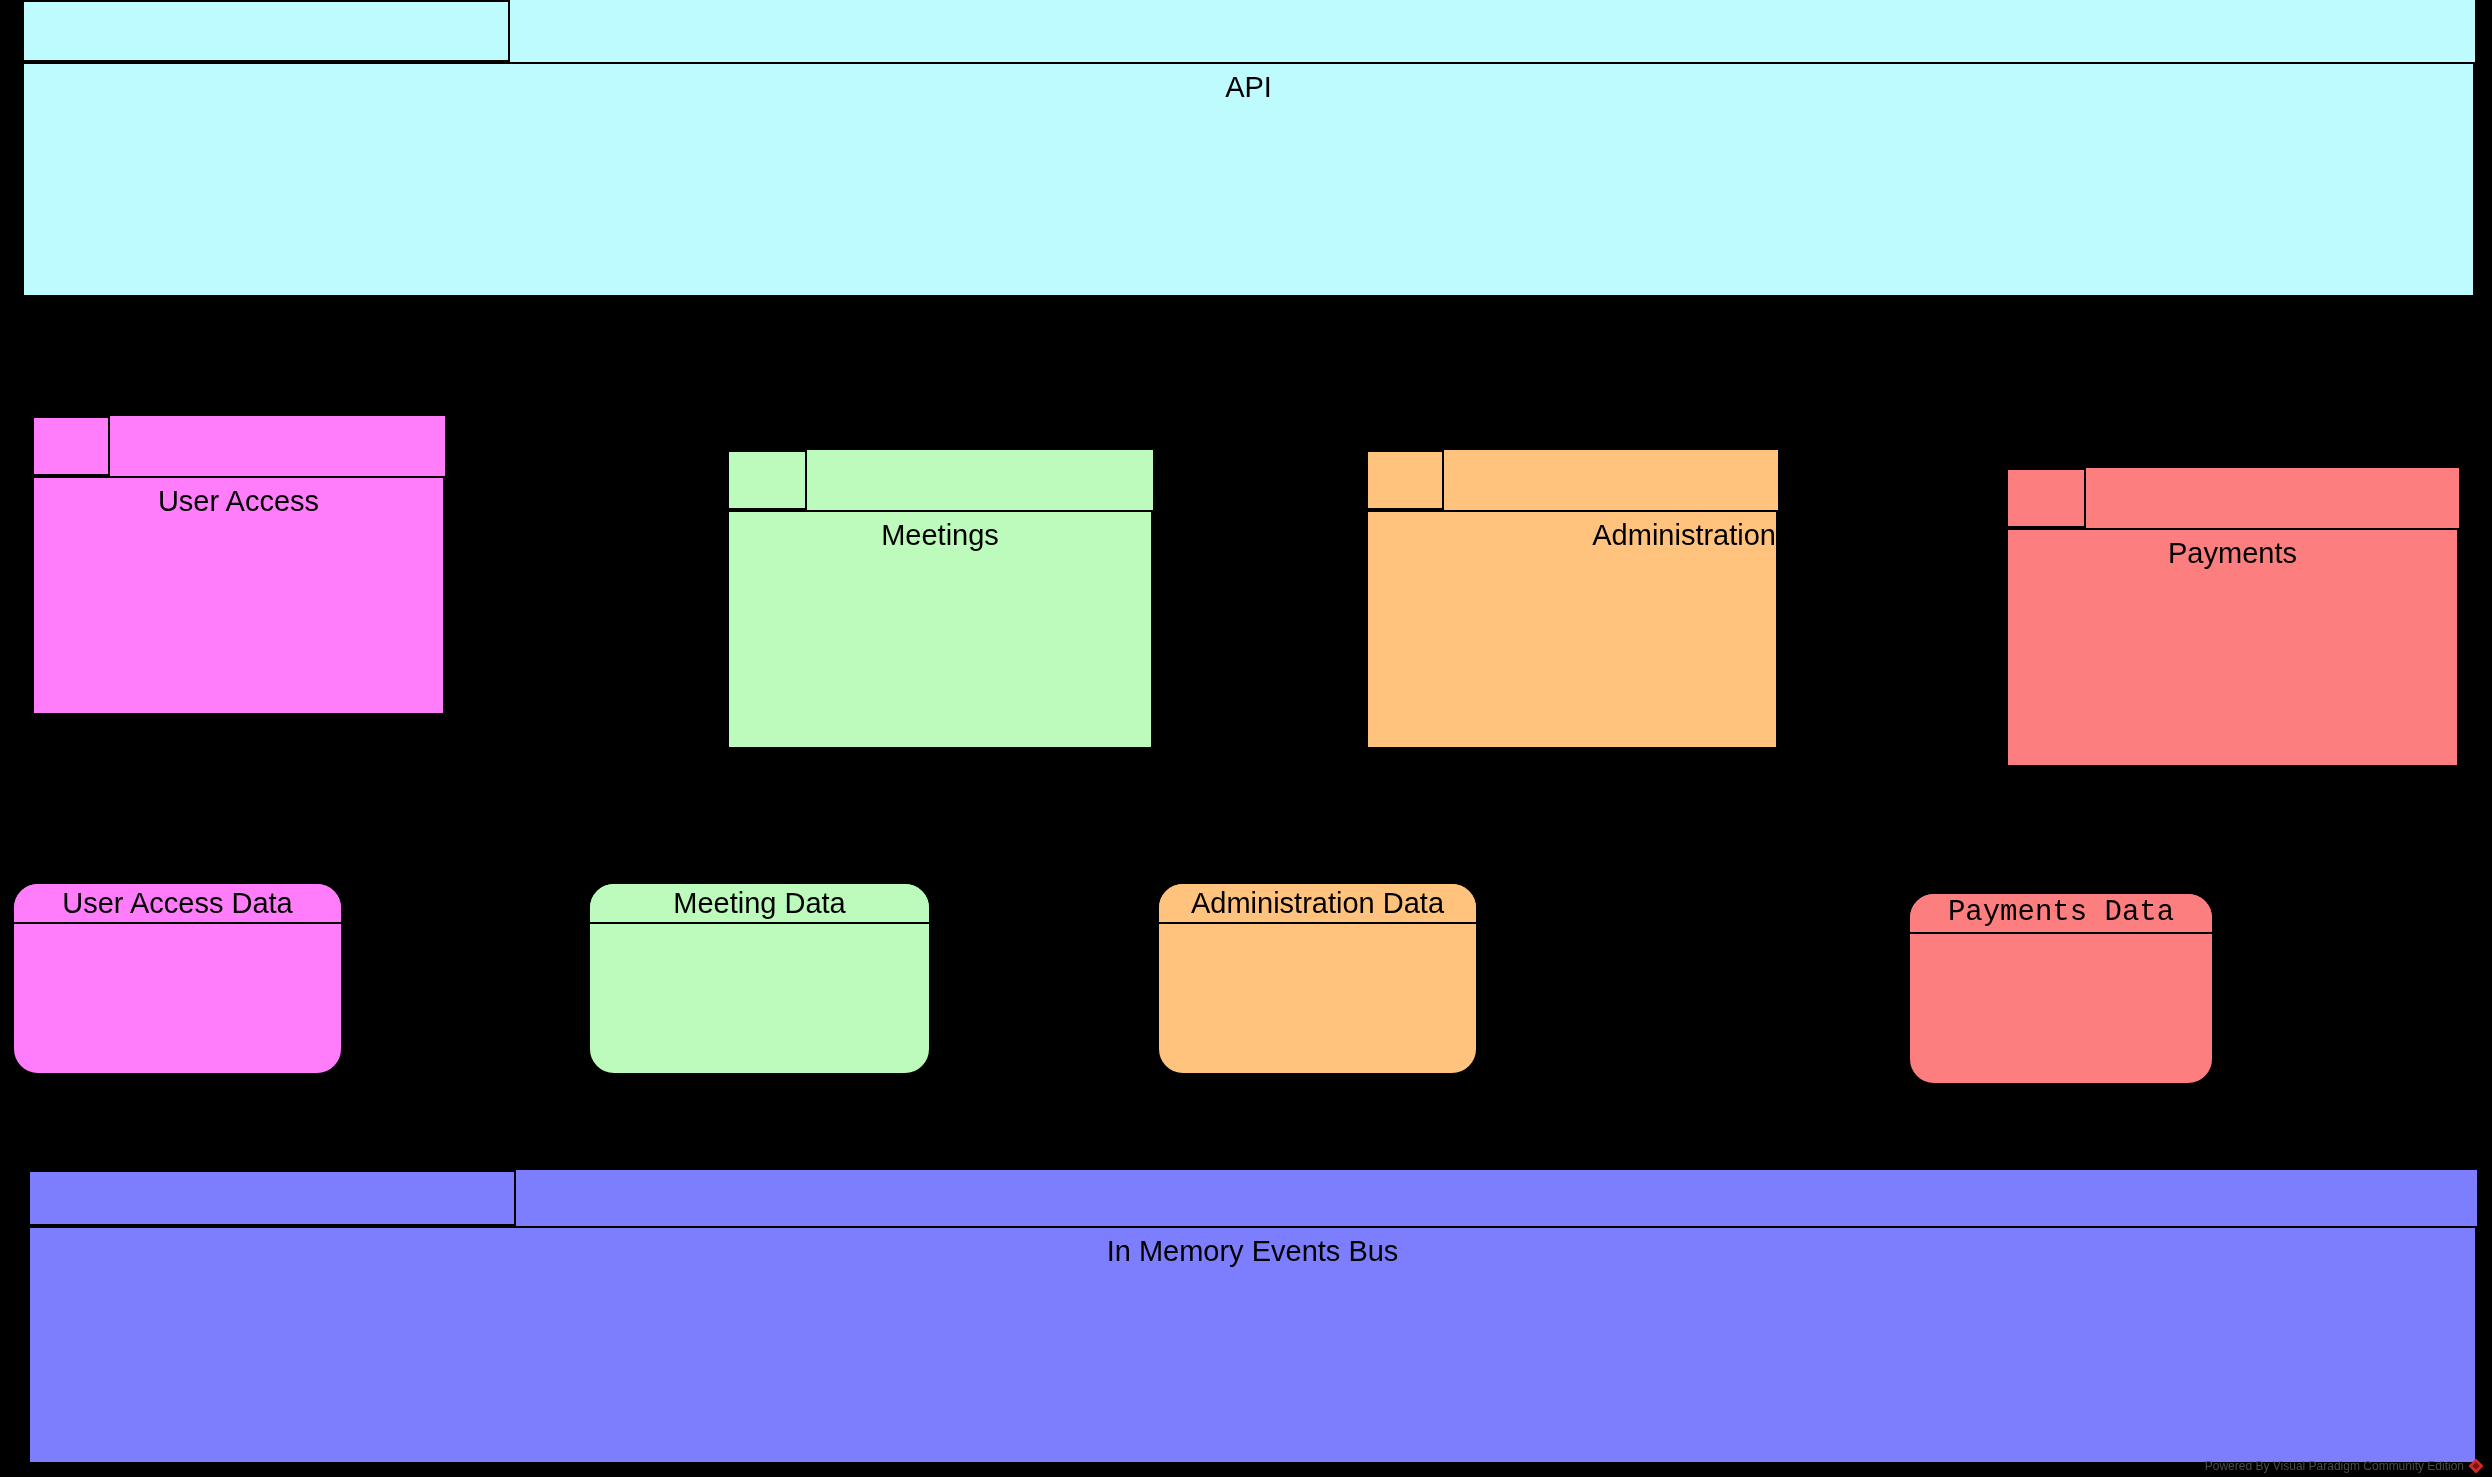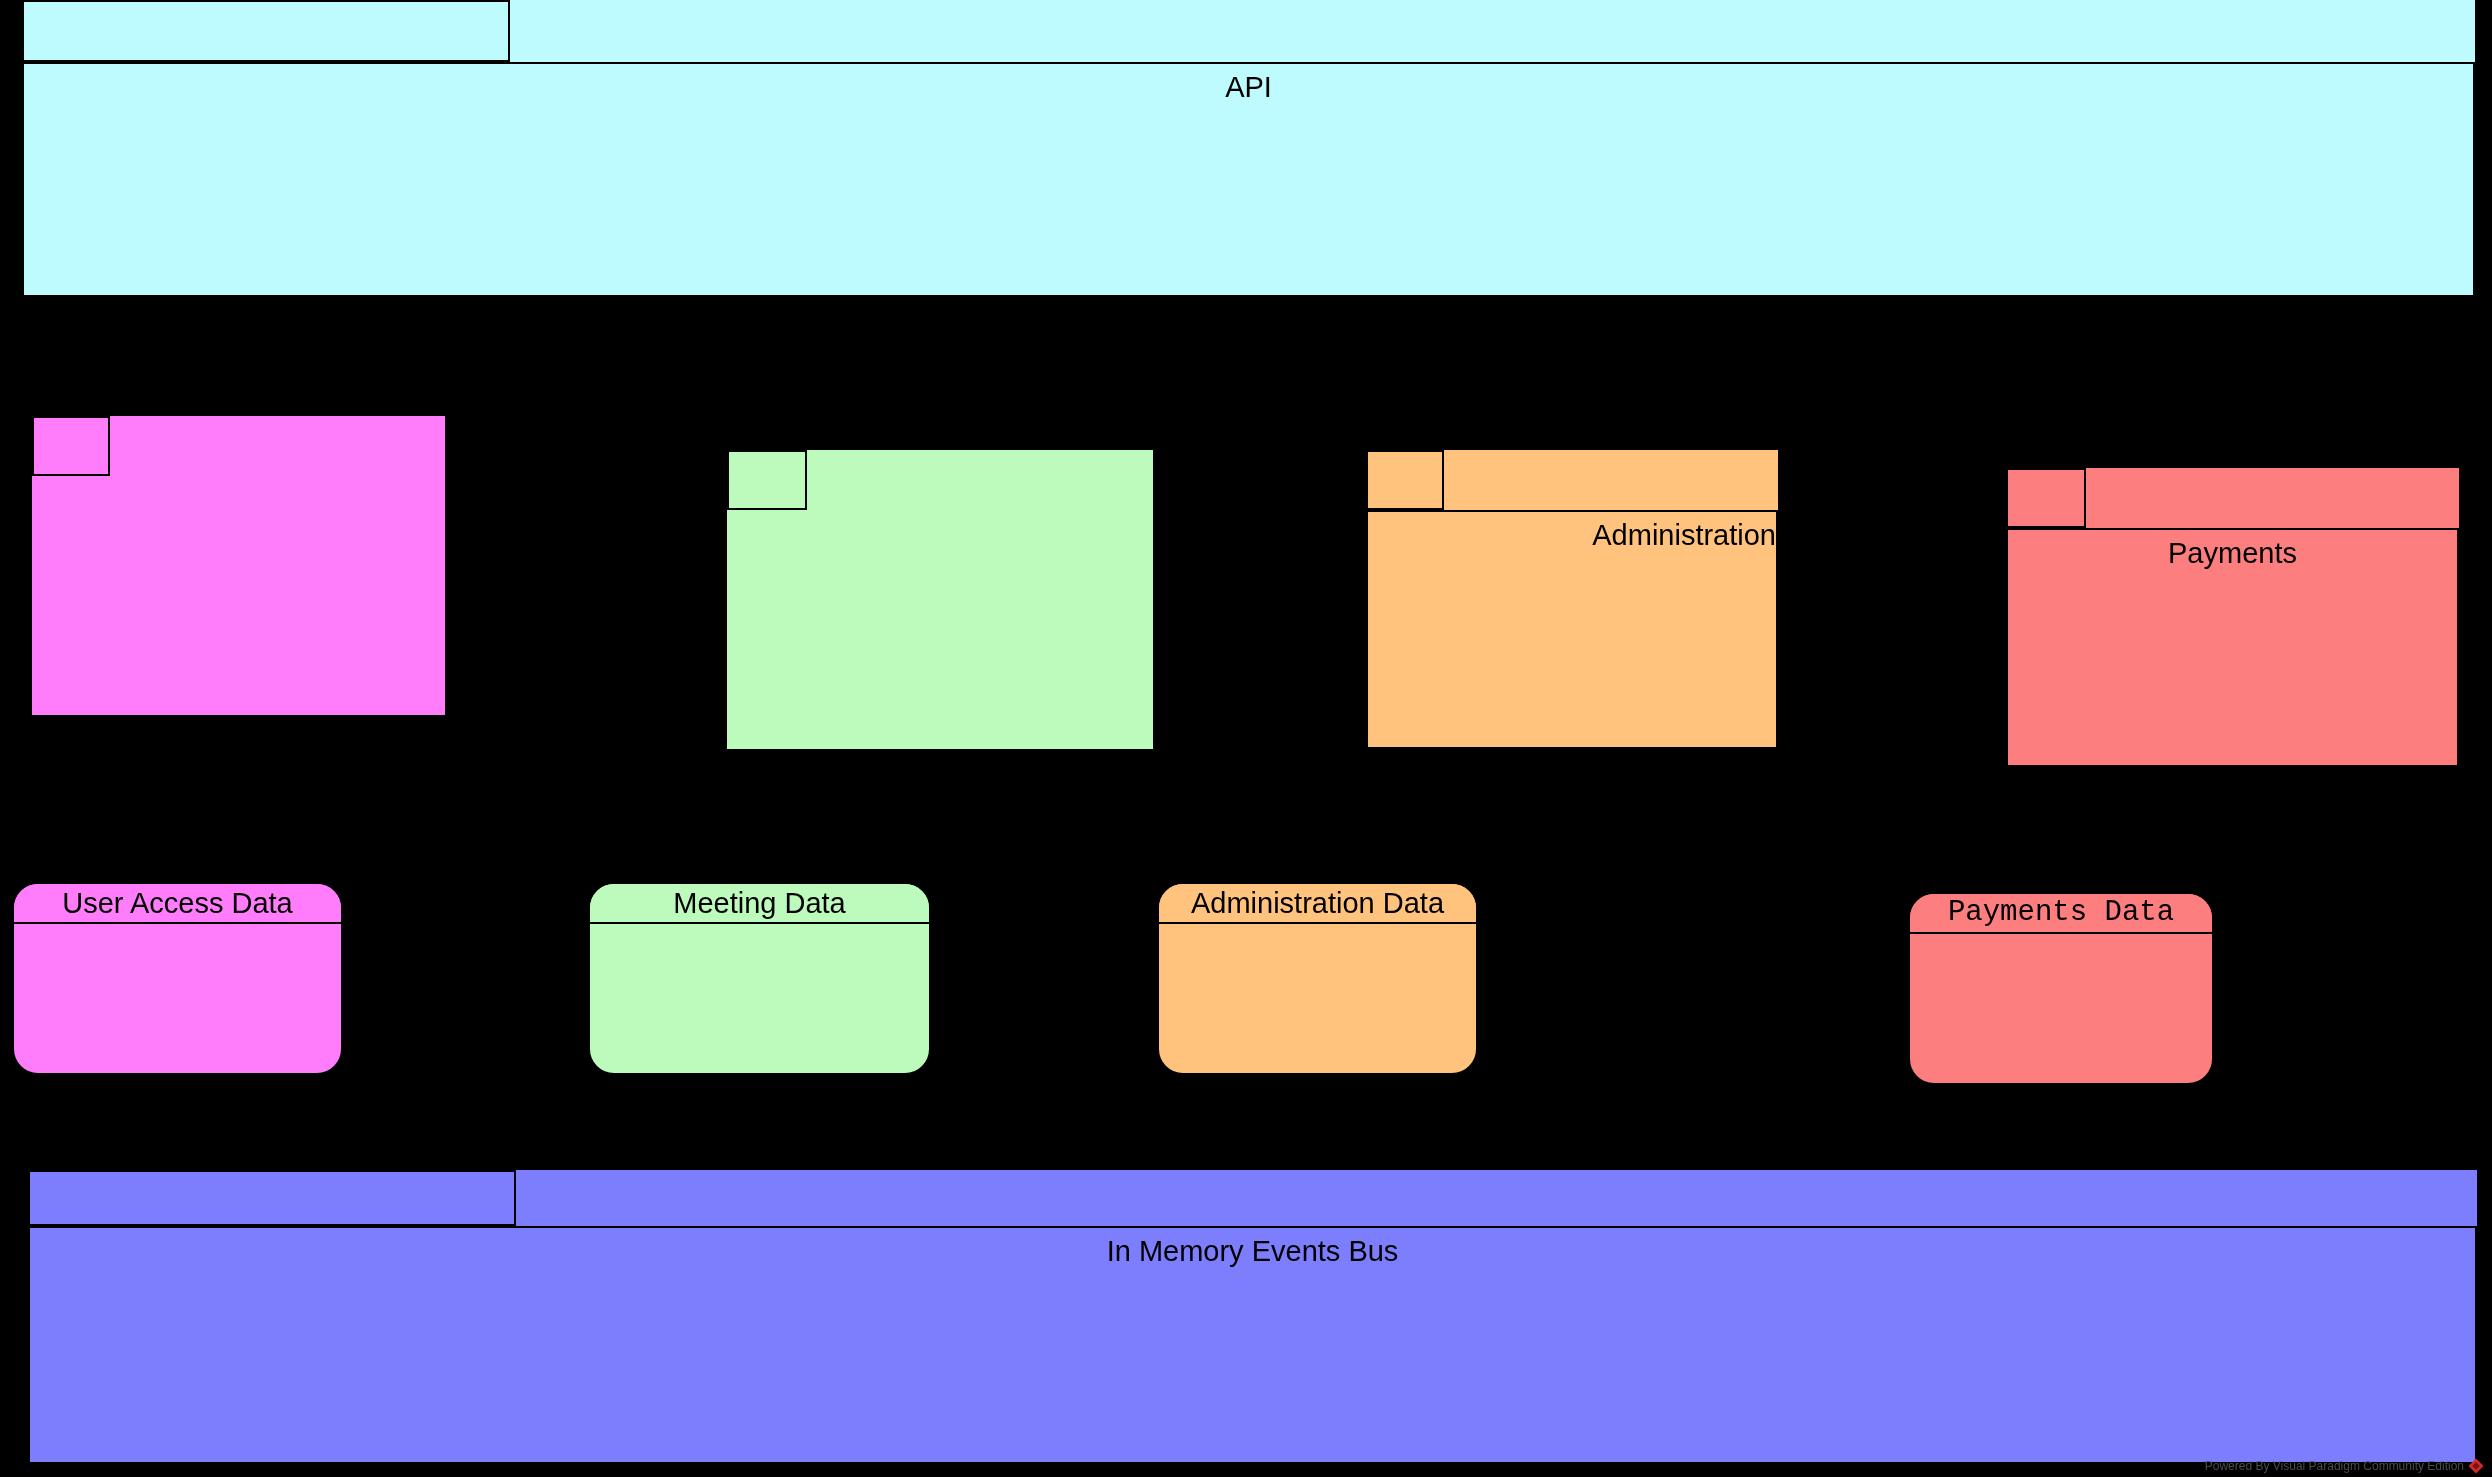--- a/index.html
+++ b/index.html
@@ -99,24 +99,30 @@
 
   <div class="pkg" id="pkg-api" style="left: 22px; top: 0; width: 2453px; height: 297px; background: rgb(189, 251, 255);">
     <div class="pkg-tab" style="width: 488px; height: 62px; background: rgb(189, 251, 255);"></div>
     <div class="pkg-body" style="top: 62px; width: 2453px; height: 235px; background: rgb(189, 251, 255);">
       <span class="pkg-label">API</span>
     </div>
   </div>
 
   <div class="pkg" id="pkg-user-access" style="left: 32px; top: 416px; width: 413px; height: 299px; background: rgb(255, 125, 251);">
     <div class="pkg-tab" style="width: 78px; height: 60px; background: rgb(255, 125, 251);"></div>
+    <div class="pkg-body" style="top: 60px; width: 413px; height: 239px; background: rgb(255, 125, 251);">
+      <span class="pkg-label">User Access</span>
+    </div>
   </div>
 
   <div class="pkg" id="pkg-meetings" style="left: 727px; top: 450px; width: 426px; height: 299px; background: rgb(189, 251, 189);">
     <div class="pkg-tab" style="width: 80px; height: 60px; background: rgb(189, 251, 189);"></div>
+    <div class="pkg-body" style="top: 60px; width: 426px; height: 239px; background: rgb(189, 251, 189);">
+      <span class="pkg-label">Meetings</span>
+    </div>
   </div>
 
   <div class="pkg" id="pkg-administration" style="left: 1366px; top: 450px; width: 412px; height: 299px; background: rgb(255, 195, 125);">
     <div class="pkg-tab" style="width: 78px; height: 60px; background: rgb(255, 195, 125);"></div>
     <div class="pkg-body" style="top: 60px; width: 412px; height: 239px; background: rgb(255, 195, 125); text-align: right;">
       <span class="pkg-label">Administration</span>
     </div>
   </div>
 
   <div class="pkg" id="pkg-payments" style="left: 2006px; top: 468px; width: 453px; height: 299px; background: rgb(253, 126, 126);">

